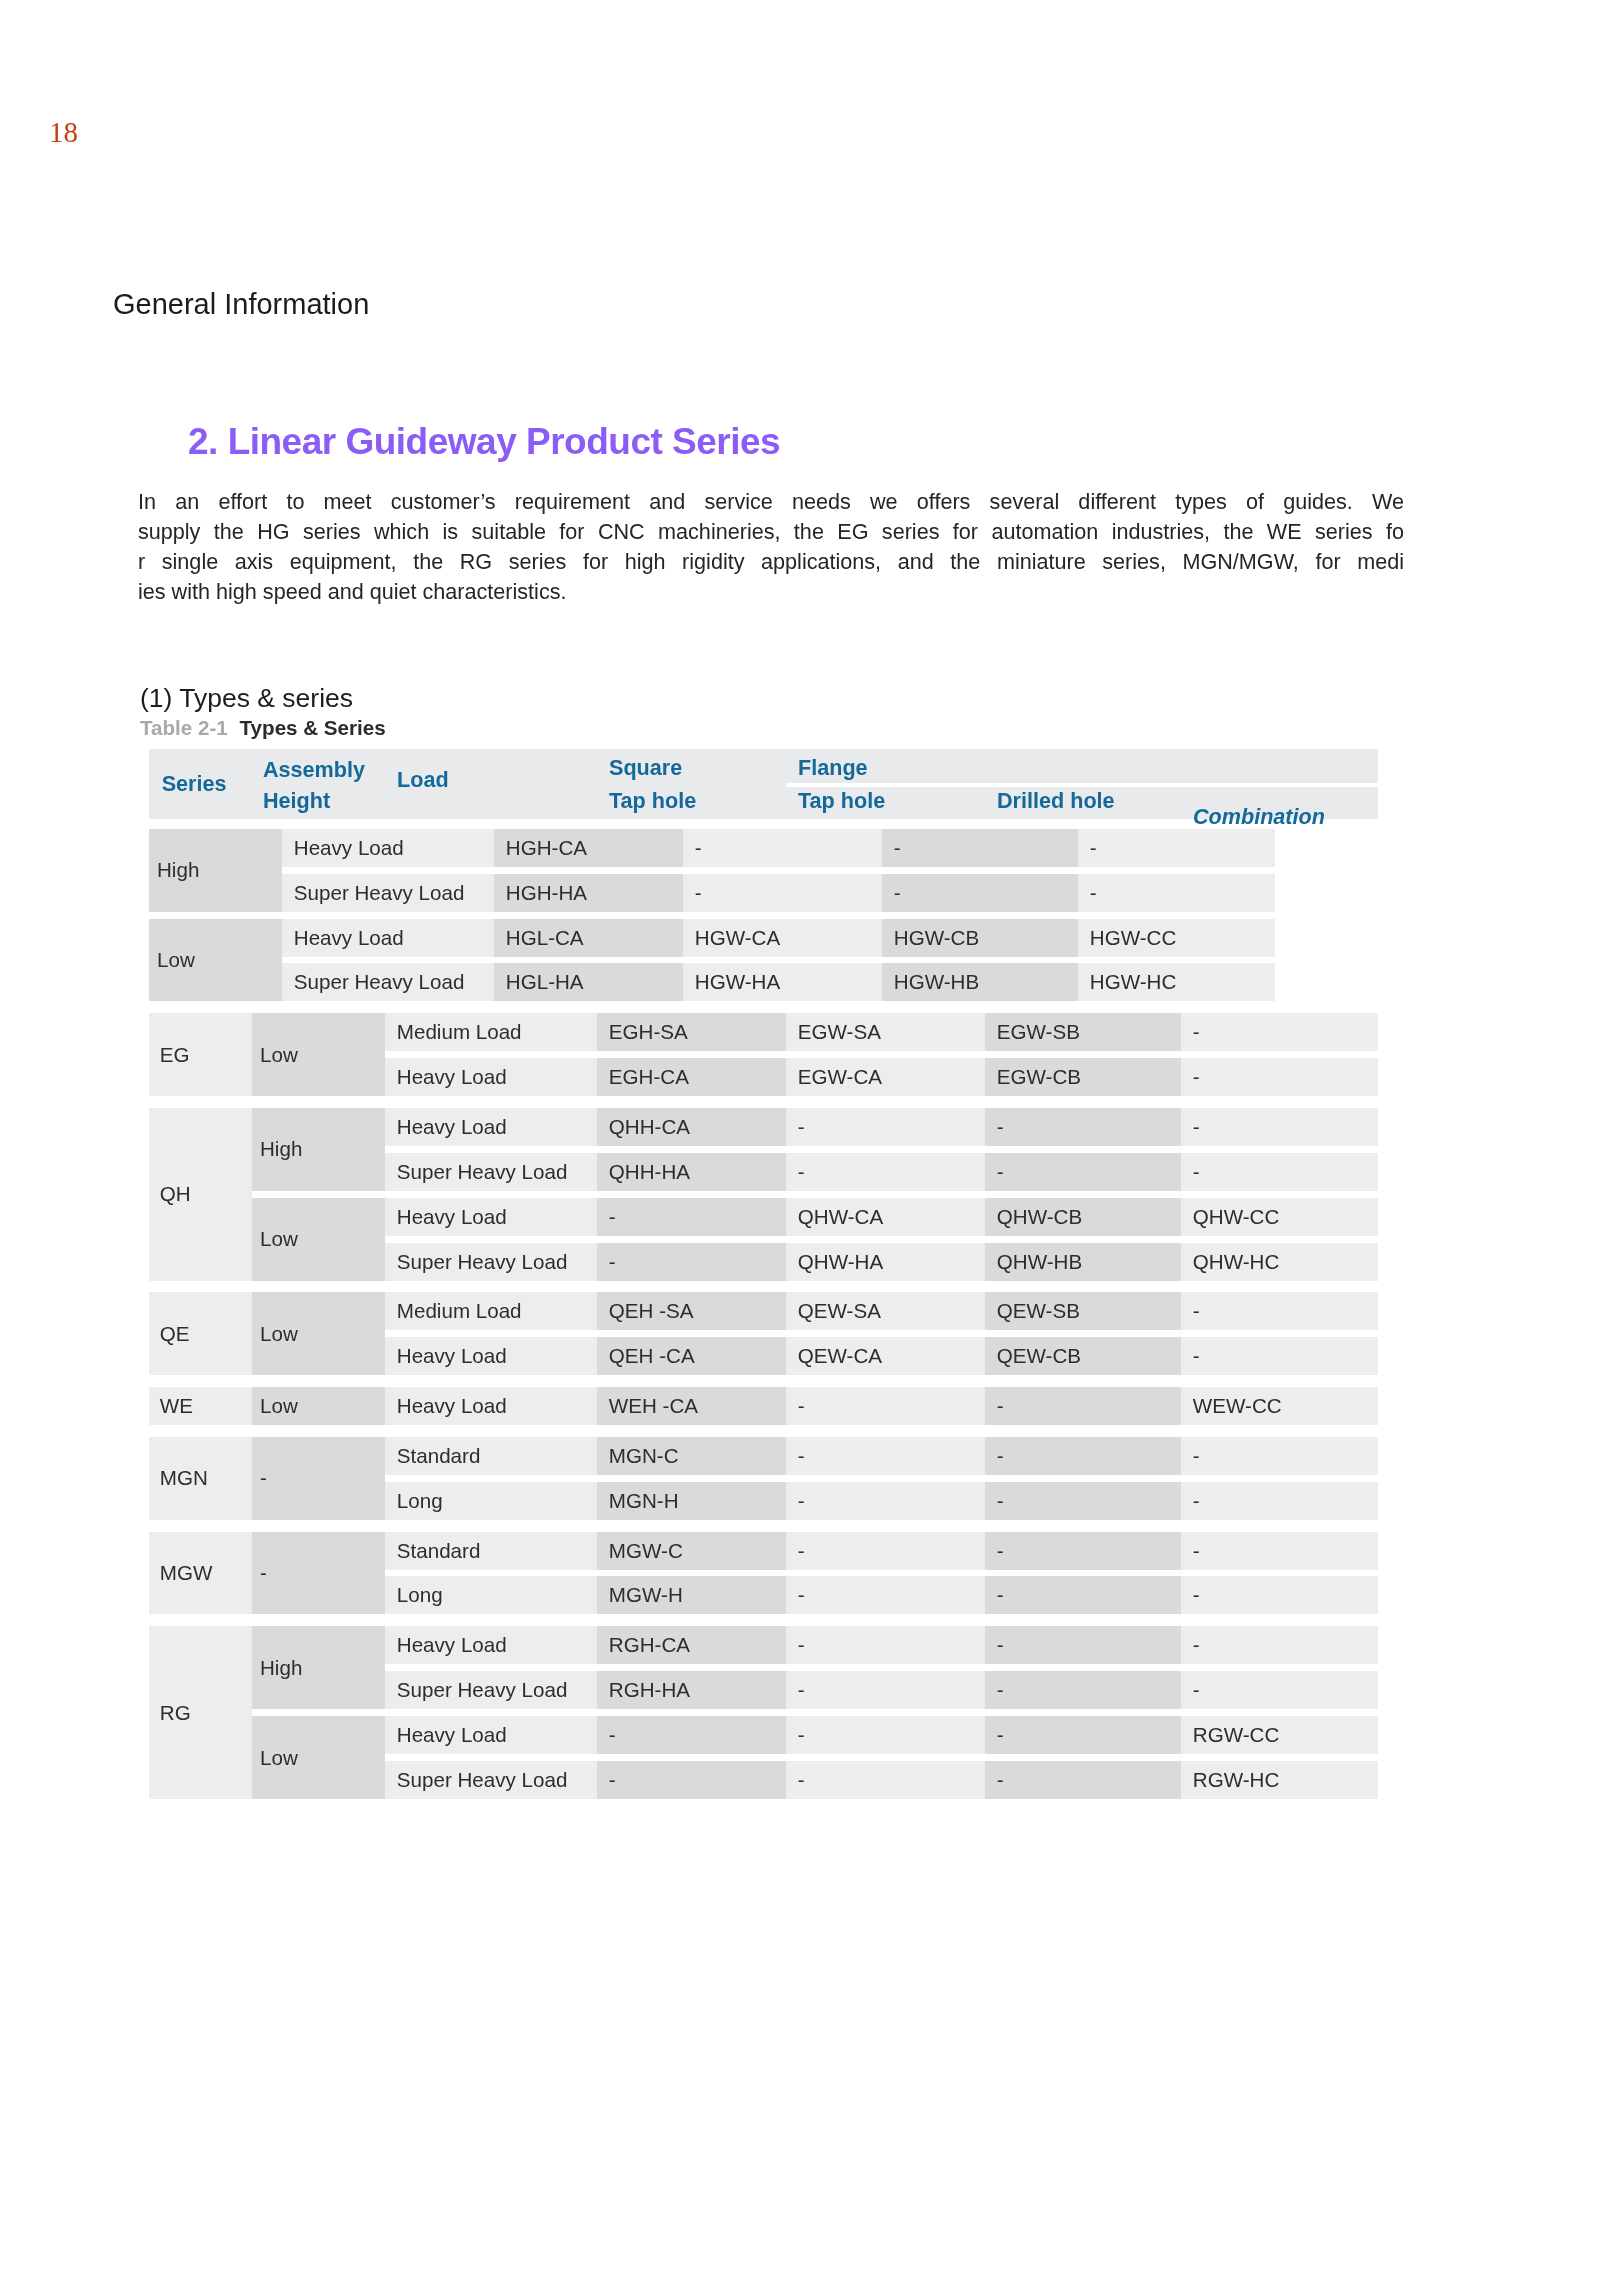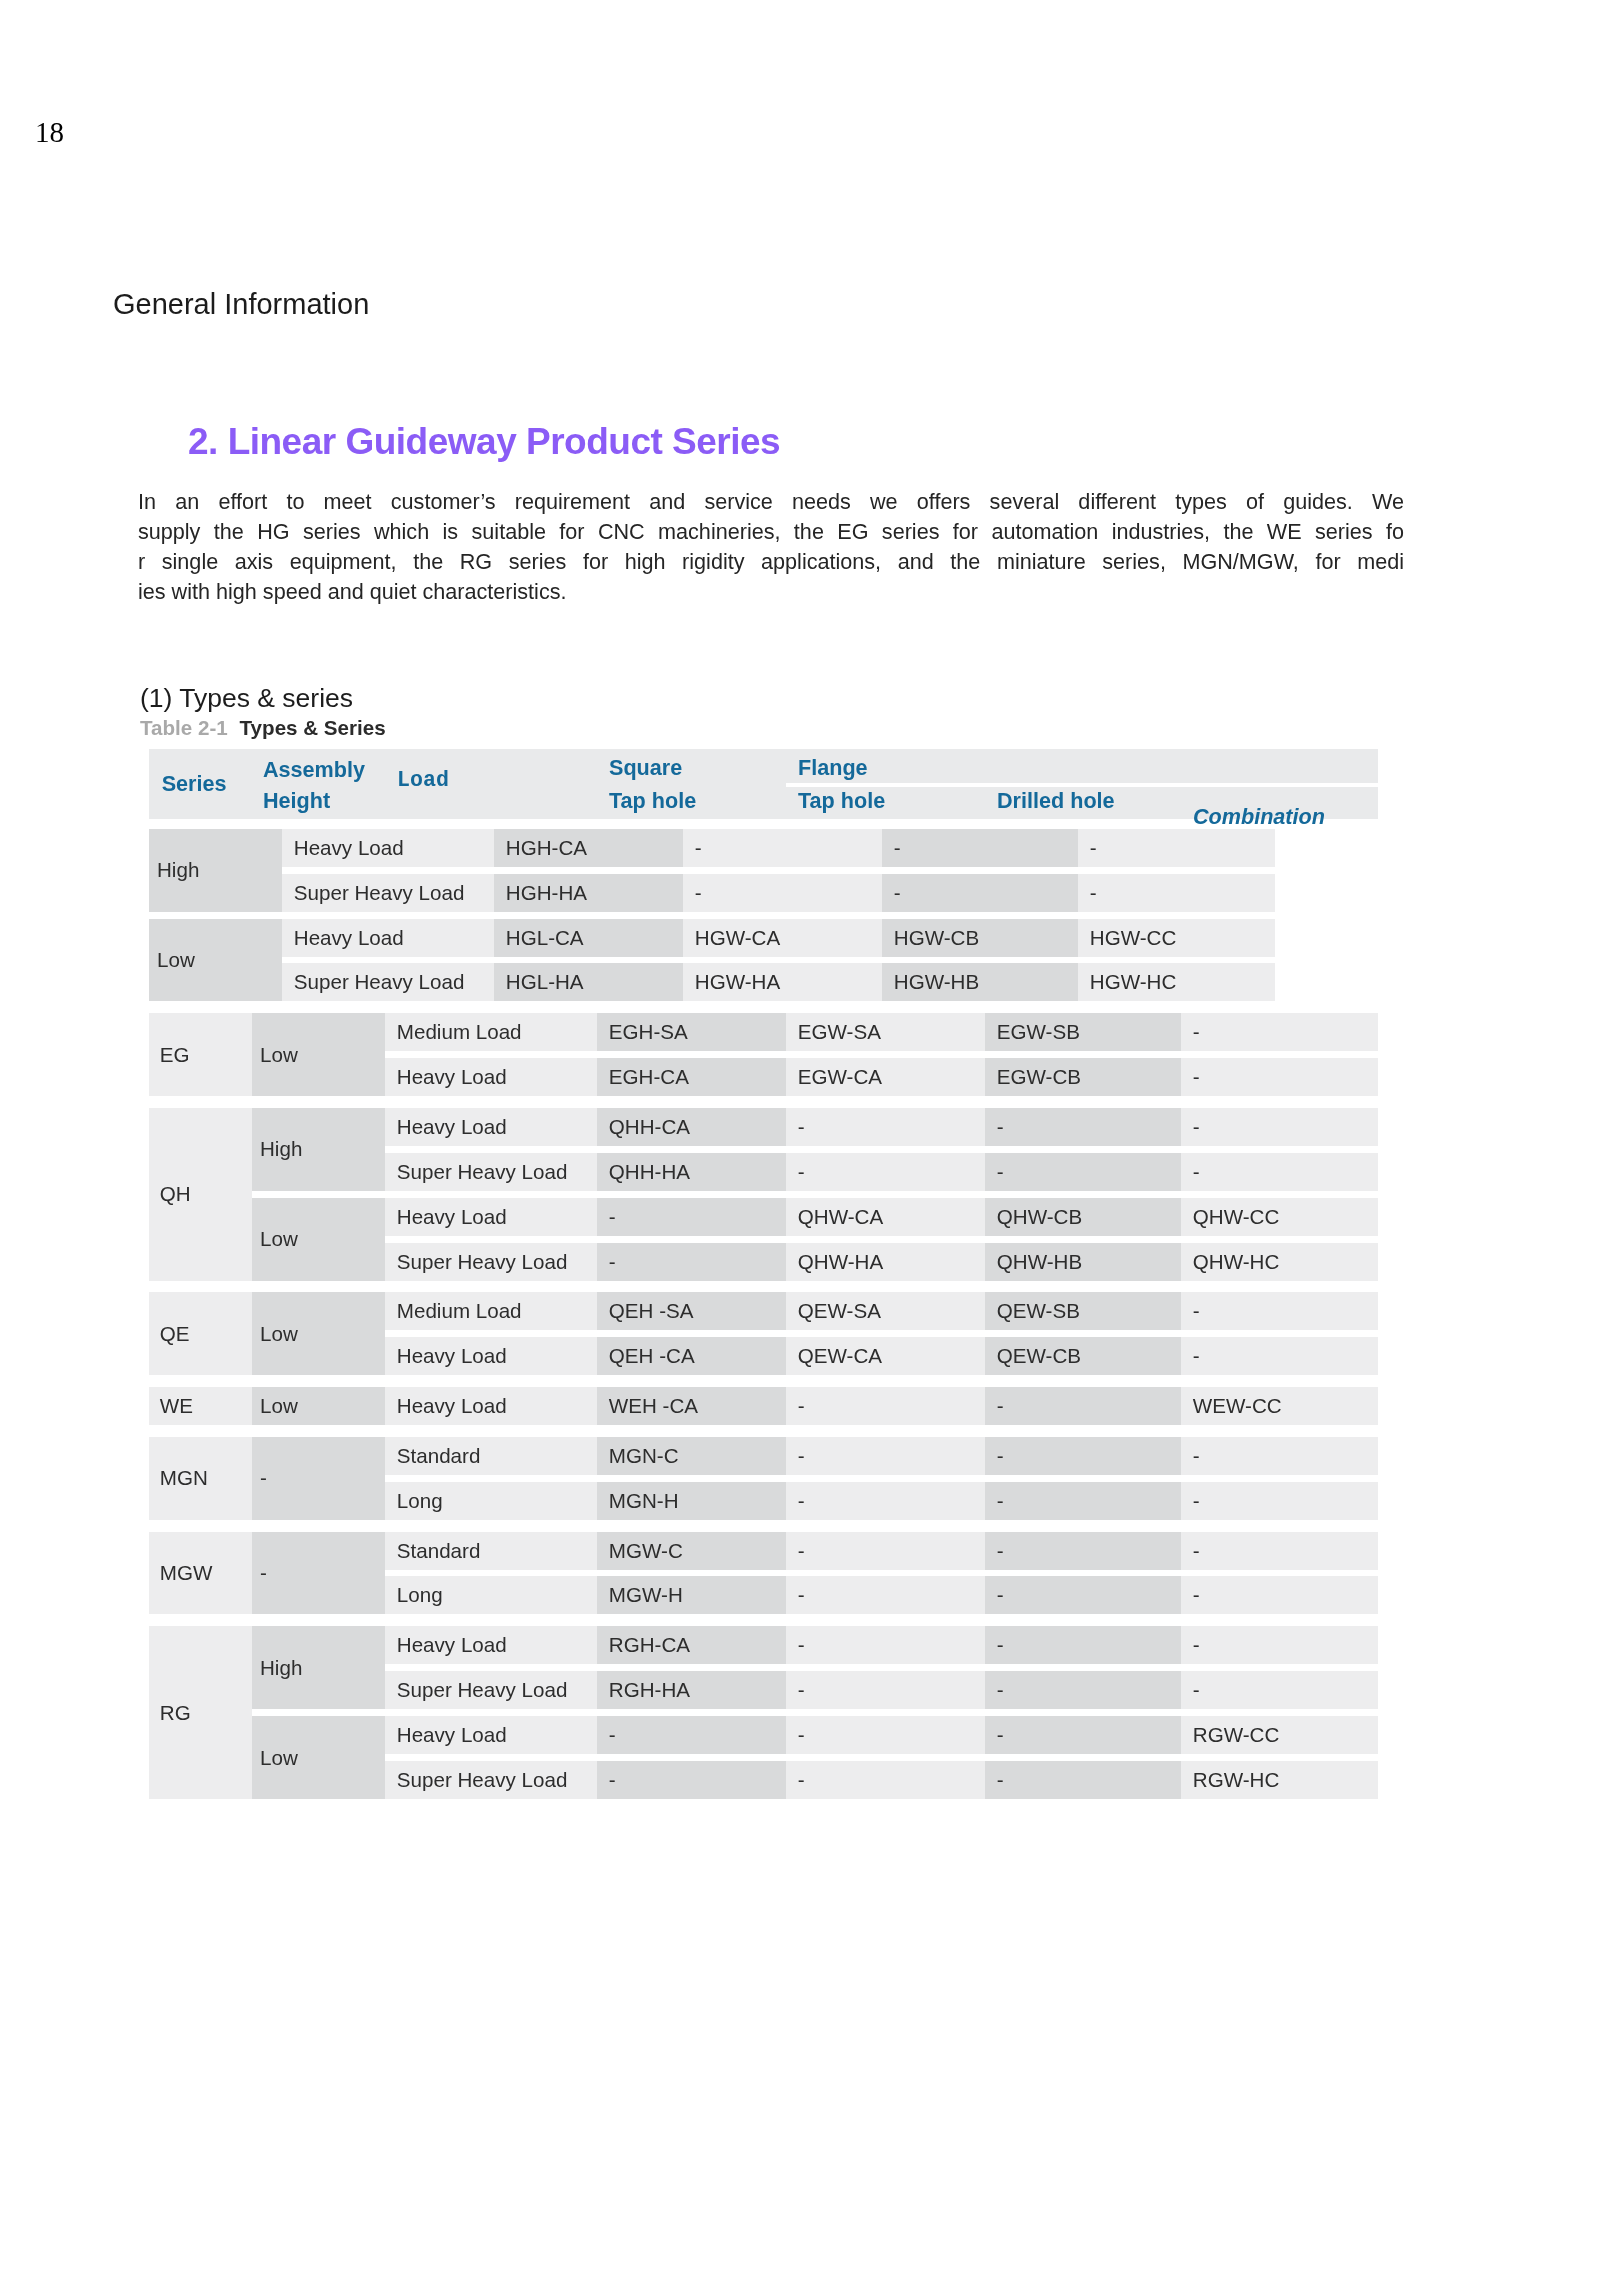--- a/index.html
+++ b/index.html
@@ -6,23 +6,23 @@
   html,body { background:#ffffff; }
   .page {
     position:relative;
     width:1621px; height:2293px;
     background:#ffffff;
     overflow:hidden;
     font-family:"Liberation Sans", sans-serif;
     color:#2d2d2d;
   }
   .page-number {
-    position:absolute; left:35px; top:116px;
+    position:absolute; left:49px; top:116px;
     font-family:"Liberation Serif", serif;
-    font-size:29px; color:#000000;
+    font-size:29px; color:#c2410c;
   }
   .doc-title {
     position:absolute; left:111px; top:227px;
     font-size:44px; font-weight:700; letter-spacing:-0.5px;
     color:#14699a;
   }
   .doc-subtitle {
     position:absolute; left:113px; top:288px;
     font-size:29px; font-weight:400; color:#1c1c1c;
   }
@@ -52,21 +52,21 @@
   
   .lg-table { position:absolute; left:149px; top:749px; width:1229px; }
 
   .t-head {
     position:relative; width:1229px; height:70px;
     background:#e9eaeb; color:#14699a;
   }
   .t-head .lbl { position:absolute; font-size:21.6px; font-weight:700; white-space:nowrap; }
   .h-series { left:12.7px; top:0; height:70px; display:flex; align-items:center; }
   .h-assembly { left:114px; top:4.9px; line-height:31px; }
-  .h-load { left:248px; top:0; height:62px; display:flex; align-items:center;font-family:Liberation Mono, monospace; }
+  .h-load { left:248px; top:0; height:62px; display:flex; align-items:center; }
   .h-square { left:460px; top:5.9px; }
   .h-square-sub { left:460px; top:39px; font-size:20.6px; }
   .h-flange { left:649px; top:5.9px; }
   .flange-divider { position:absolute; left:637px; top:34px; width:592px; height:3.9px; background:#ffffff; }
   .h-ftap { left:649px; top:39px; font-size:20.6px; }
   .h-drilled { left:848px; top:39px; font-size:20.6px; }
   .h-comb { left:1044px; top:55px; font-size:20.6px;font-style:italic; }
 
   .t-body { margin-top:9.8px; font-size:20.6px; color:#2d2d2d; }
   .t-group { display:flex; margin-bottom:11.8px; }

